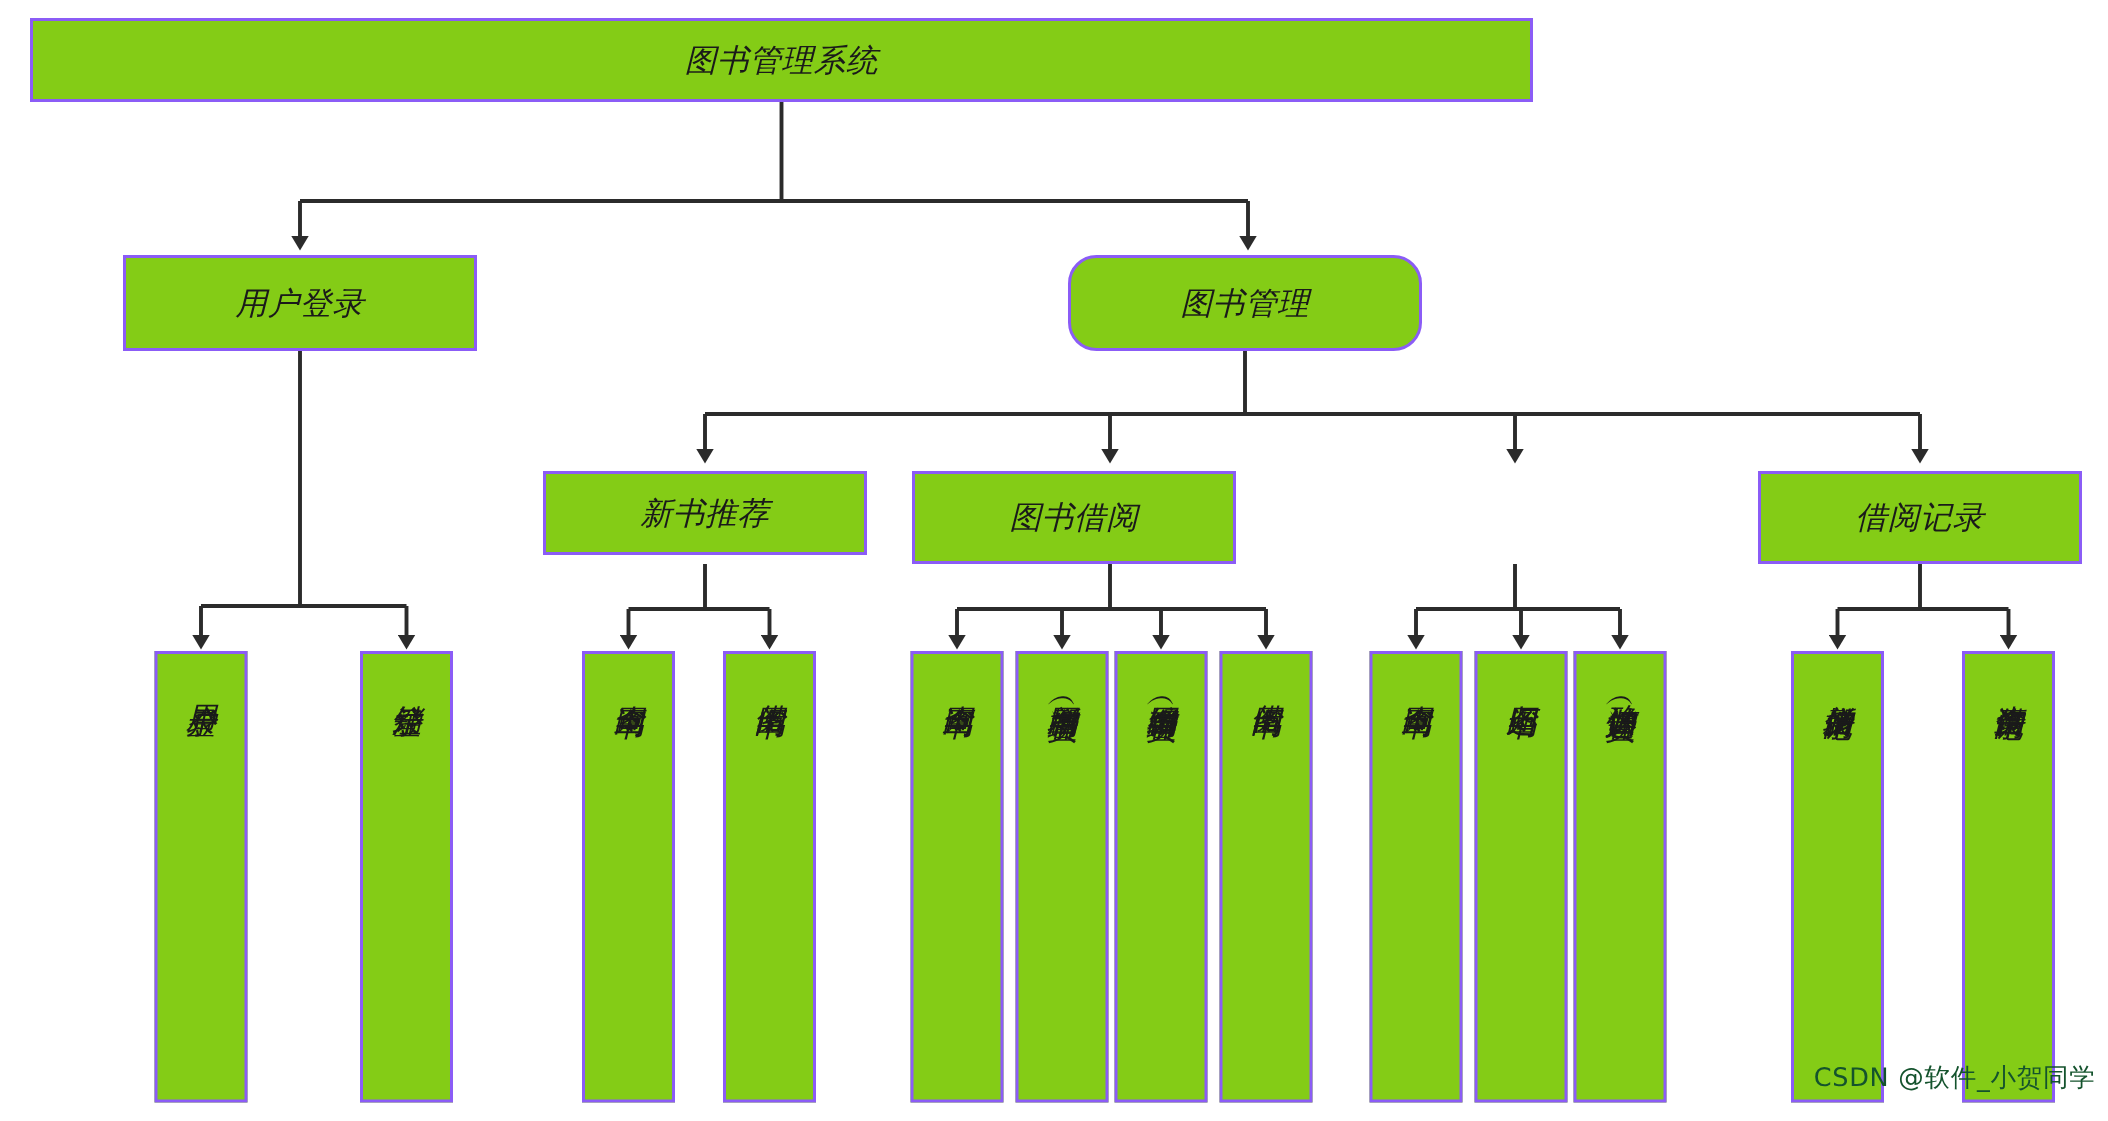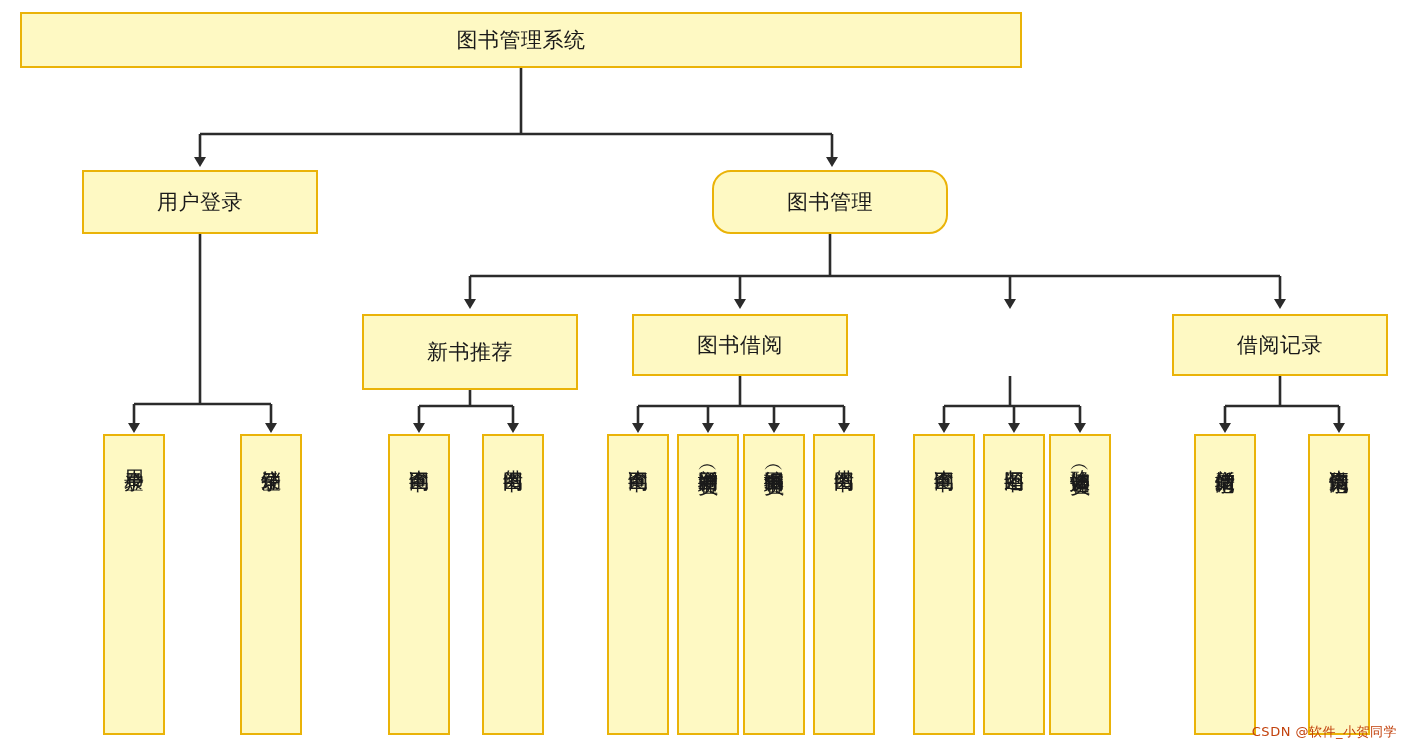--- a/index.html
+++ b/index.html
@@ -23,26 +23,27 @@
   }
   svg#edges {
     position: absolute;
     left: 0; top: 0;
     width: 1405px;
     height: 747px;
     pointer-events: none;
   }
   .node {
     position: absolute;
-    border: 2px solid #eab308;
-    background: #fef9c3;
+    border: 2px solid #8b5cf6;
+    background: #84cc16;
     display: flex;
     align-items: center;
     justify-content: center;
     color: #1a1a1a;
+    font-style: italic;
   }
   .node .label-h {
     font-size: 21px;
     line-height: 1.15;
     letter-spacing: 0.5px;
     white-space: nowrap;
   }
   .node.vert {
     align-items: flex-start;
     justify-content: center;
@@ -52,23 +53,23 @@
     writing-mode: vertical-rl;
     text-orientation: upright;
     font-size: 20px;
     line-height: 1.35;
     letter-spacing: 1px;
     white-space: nowrap;
   }
   #watermark {
     position: absolute;
     right: 8px;
-    bottom: 6px;
-    font-size: 13px;
-    color: #c2410c;
+    bottom: 17px;
+    font-size: 17px;
+    color: #14532d;
     letter-spacing: 0.5px;
     white-space: nowrap;
     user-select: none;
   }
 </style>
 </head>
 <body>
 
 <div id="canvas">
 
@@ -126,24 +127,24 @@
     <span class="label-h">图书管理系统</span>
   </div>
 
   <div class="node" id="n-l2-0" style="left: 82px; top: 170px; width: 236px; height: 64px;">
     <span class="label-h">用户登录</span>
   </div>
   <div class="node" id="n-l2-1" style="left: 712px; top: 170px; width: 236px; height: 64px; border-radius: 19px;">
     <span class="label-h">图书管理</span>
   </div>
 
-  <div class="node" id="n-l3-0" style="left: 362px; top: 314px; width: 216px; height: 76px;">
+  <div class="node" id="n-l3-0" style="left: 362px; top: 314px; width: 216px; height: 56px;">
     <span class="label-h">新书推荐</span>
   </div>
-  <div class="node" id="n-l3-1" style="left: 632px; top: 314px; width: 216px; height: 62px;">
+  <div class="node" id="n-l3-1" style="left: 608px; top: 314px; width: 216px; height: 62px;">
     <span class="label-h">图书借阅</span>
   </div>
   <div class="node" id="n-l3-3" style="left: 1172px; top: 314px; width: 216px; height: 62px;">
     <span class="label-h">借阅记录</span>
   </div>
 
   <div class="node vert" id="n-leaf-0" style="left: 103px; top: 434px; width: 62px; height: 301px;">
     <span class="label-v">用户登录</span>
   </div>
   <div class="node vert" id="n-leaf-1" style="left: 240px; top: 434px; width: 62px; height: 301px;">

